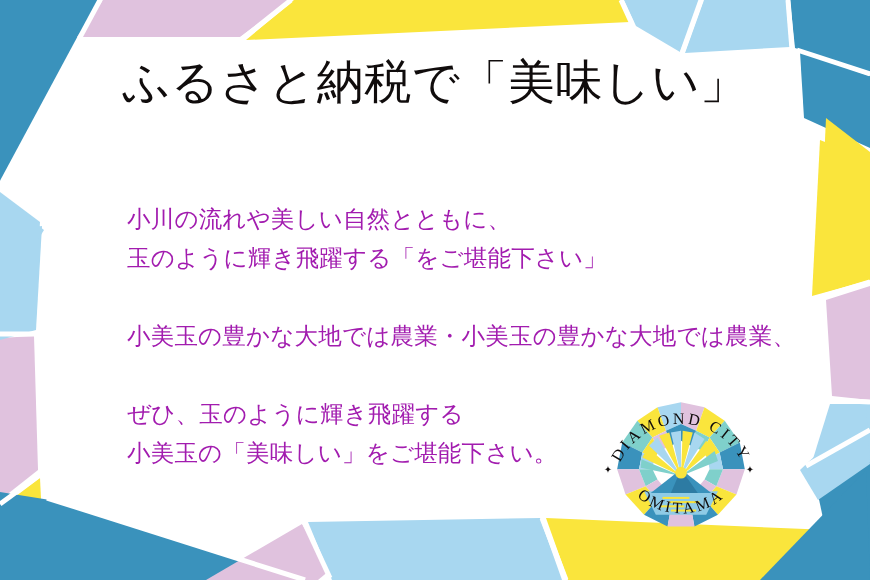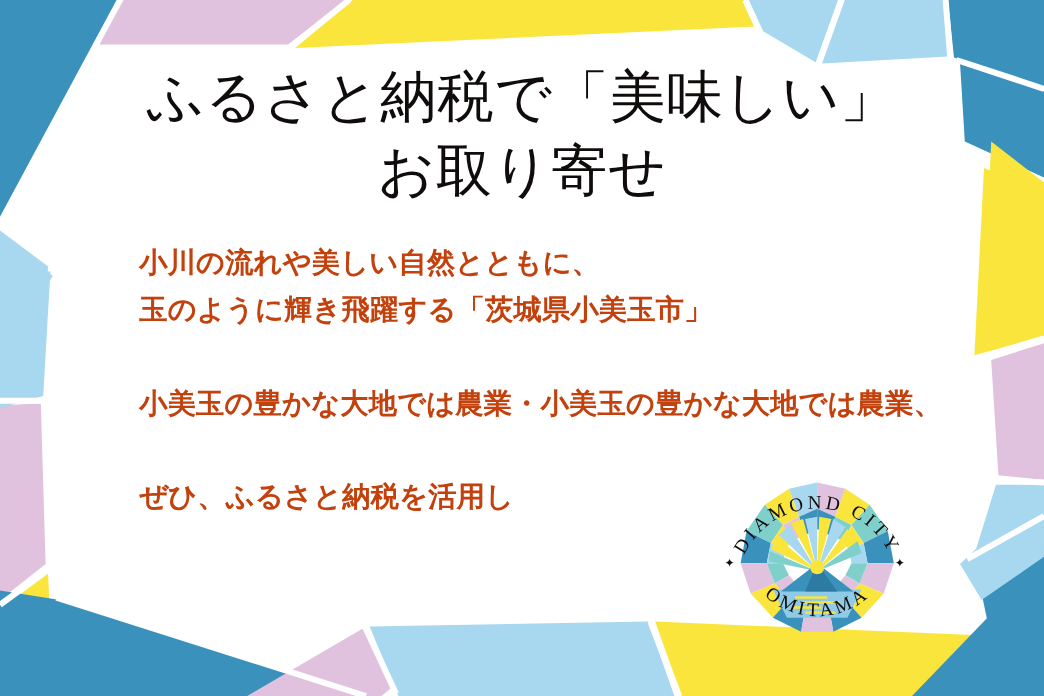--- a/index.html
+++ b/index.html
@@ -40,29 +40,28 @@
     line-height: 1.30;
     letter-spacing: 0.5px;
     font-weight: 400;
   }
   .title-line {
     display: block;
     white-space: nowrap;
   }
   .body-block {
     position: absolute;
-    left: 116px;
+    left: 127px;
     top: 200px;
     width: 700px;
-    color: #c2410c;
+    color: #a21caf;
     font-family: "Liberation Sans", "DejaVu Sans", sans-serif;
     font-size: 23.5px;
     line-height: 39px;
     letter-spacing: 0.2px;
-    font-weight: bold;
   }
   .para {
     margin: 0;
   }
   .para + .para {
     margin-top: 39px;
   }
   .para .ln {
     display: block;
     white-space: nowrap;
@@ -134,36 +133,36 @@
       <path d="M824,296 L870,282"></path>
       <path d="M828,400 L870,402"></path>
       <path d="M806,466 L870,430"></path>
     </g>
   </svg>
 
   <div id="content">
 
     <div class="title-block">
       <span class="title-line">ふるさと納税で「美味しい」</span>
-      <span class="title-line">お取り寄せ</span>
     </div>
 
     <div class="body-block">
 
       <p class="para">
         <span class="ln">小川の流れや美しい自然とともに、</span>
-        <span class="ln">玉のように輝き飛躍する「茨城県小美玉市」</span>
+        <span class="ln">玉のように輝き飛躍する「をご堪能下さい」</span>
       </p>
 
       <p class="para">
         <span class="ln">小美玉の豊かな大地では農業・小美玉の豊かな大地では農業、</span>
       </p>
 
       <p class="para">
-        <span class="ln">ぜひ、ふるさと納税を活用し</span>
+        <span class="ln">ぜひ、玉のように輝き飛躍する</span>
+        <span class="ln">小美玉の「美味しい」をご堪能下さい。</span>
       </p>
 
     </div>
 
     <svg id="logo" viewBox="0 0 200 200" xmlns="http://www.w3.org/2000/svg">
       <defs>
         <path id="arc-top" d="M 22,112 A 80,80 0 0 1 178,112"></path>
         <path id="arc-bottom" d="M 24,96 A 78,78 0 0 0 176,96"></path>
       </defs>
 

